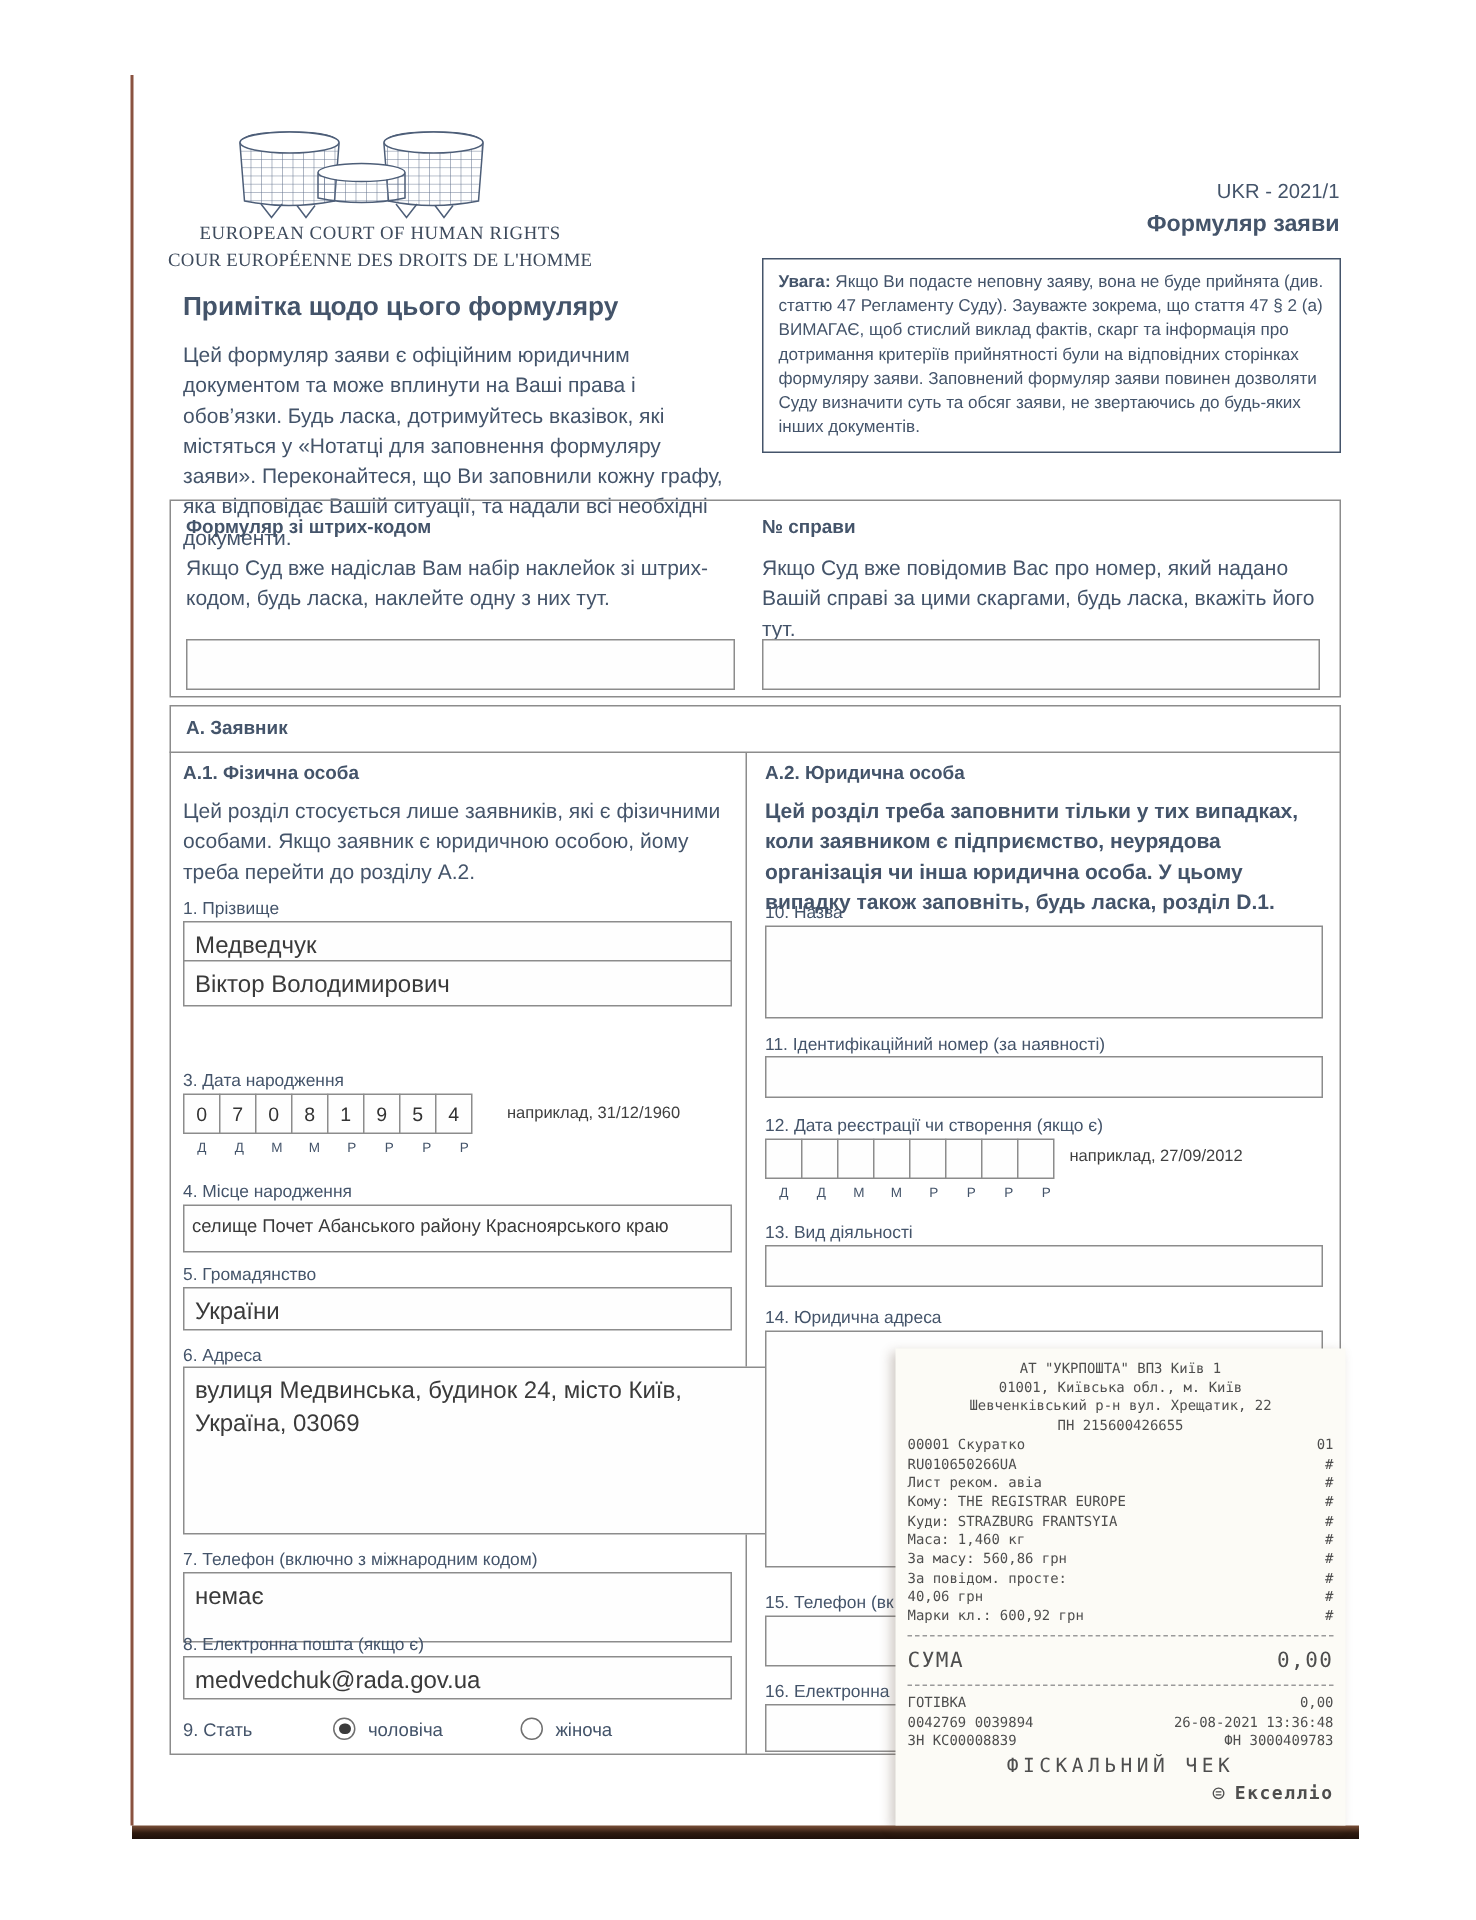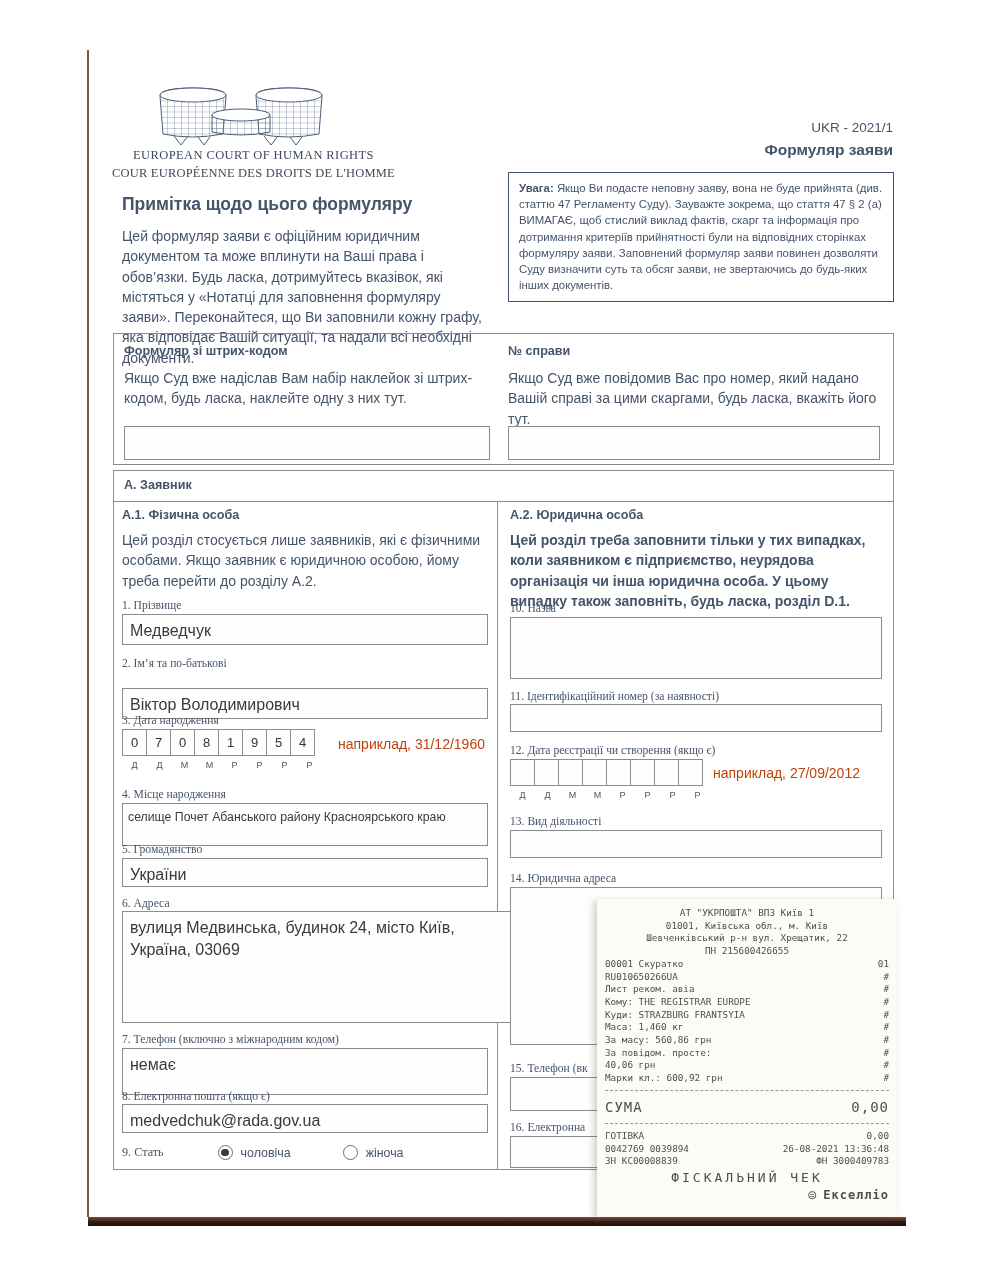--- a/index.html
+++ b/index.html
@@ -1,20 +1,20 @@
 <!DOCTYPE html>
 <html><head>
 <meta charset="utf-8">
 <style>
   * { margin:0; padding:0; box-sizing:border-box; }
   html,body { width:984px; height:1280px; background:#ffffff; font-family:"Liberation Sans", sans-serif; }
   #canvas { position:relative; width:984px; height:1280px; background:#ffffff; overflow:hidden; }
 
   .abs { position:absolute; }
-  .lbl { color:#44546a; font-size:11.6px;font-family:Liberation Serif, serif; }
+  .lbl { color:#44546a; font-size:11.6px; }
   .bold { font-weight:bold; }
   .para { color:#44546a; font-size:14px; line-height:1.45; }
   .inputbox { position:absolute; border:1px solid #8c8c8c; background:#fefefe; }
   .val { font-size:16px; color:#3a3a3a; padding:5px 7px; line-height:1.35; }
 
   
   #left-edge { position:absolute; left:87px; top:50px; width:2px; height:1167px; background:#8a5240; }
   #bottom-edge { position:absolute; left:88px; top:1217px; width:818px; height:9px;
                  background:linear-gradient(#7a4f38, #2f1b10 55%, #1e100a); }
 
@@ -44,21 +44,21 @@
   #col-divider { left:497px; top:502px; width:1.4px; height:668px; background:#8c8c8c; }
 
   .sec-title { font-size:12.6px; font-weight:bold; color:#44546a; }
 
   
   .cells { display:flex; }
   .cell { width:25px; height:27px; border:1px solid #8c8c8c; margin-right:-1px; background:#fefefe;
           display:flex; align-items:center; justify-content:center; font-size:13px; color:#333; }
   .dmy { display:flex; }
   .dmy span { width:25px; text-align:center; font-size:9px; color:#44546a; }
-  .example { font-size:14px; color:#c2410c; }
+  .example { font-size:11px; color:#404040; }
 
   
   .radio-row { display:flex; align-items:center; gap:8px; }
   .radio { width:15px; height:15px; border:1.6px solid #6f6f6f; border-radius:50%; background:#fff; position:relative; display:inline-block; }
   .radio.checked::after { content:""; position:absolute; left:2.6px; top:2.6px; right:2.6px; bottom:2.6px; background:#3b3b3b; border-radius:50%; }
   .radio-label { font-size:12.4px; color:#44546a; }
 
   
   #receipt { left:597px; top:899px; width:300px; height:318px; background:#fcfbf6;
              box-shadow:-3px 2px 7px rgba(90,70,50,0.28); padding:8px 8px 4px 8px;
@@ -127,21 +127,21 @@
 
   <div class="abs sec-title" style="left:122px; top:508px;">А.1. Фізична особа</div>
   <div class="abs para" style="left:122px; top:530px; width:362px;">Цей розділ стосується лише заявників, які є фізичними особами. Якщо заявник є юридичною особою, йому треба перейти до розділу А.2.</div>
 
   <div class="abs lbl" style="left:122px; top:599px;">1. Прізвище</div>
   <div class="inputbox" style="left:122px; top:614px; width:366px; height:31px;">
     <div class="val">Медведчук</div>
   </div>
 
   <div class="abs lbl" style="left:122px; top:657px;">2. Ім’я та по-батькові</div>
-  <div class="inputbox" style="left:122px; top:688px; width:366px; height:31px;">
+  <div class="inputbox" style="left:122px; top:640px; width:366px; height:31px;">
     <div class="val">Віктор Володимирович</div>
   </div>
 
   <div class="abs lbl" style="left:122px; top:714px;">3. Дата народження</div>
   <div class="abs cells" style="left:122px; top:729px;">
 
   <span class="cell">0</span>
       <span class="cell">7</span>
       <span class="cell">0</span>
       <span class="cell">8</span>
@@ -157,21 +157,21 @@
       <span>Д</span>
       <span>М</span>
       <span>М</span>
       <span>Р</span>
       <span>Р</span>
       <span>Р</span>
       <span>Р</span>
     </div>
 
   <div class="abs lbl" style="left:122px; top:788px;">4. Місце народження</div>
-  <div class="inputbox" style="left:122px; top:803px; width:366px; height:43px;">
+  <div class="inputbox" style="left:122px; top:803px; width:366px; height:32px;">
     <div class="val" style="font-size:12.3px; padding:5px 5px;">селище Почет Абанського району Красноярського краю</div>
   </div>
 
   <div class="abs lbl" style="left:122px; top:843px;">5. Громадянство</div>
   <div class="inputbox" style="left:122px; top:858px; width:366px; height:29px;">
     <div class="val">України</div>
   </div>
 
   <div class="abs lbl" style="left:122px; top:897px;">6. Адреса</div>
   <div class="inputbox" style="left:122px; top:911px; width:397px; height:112px;">

